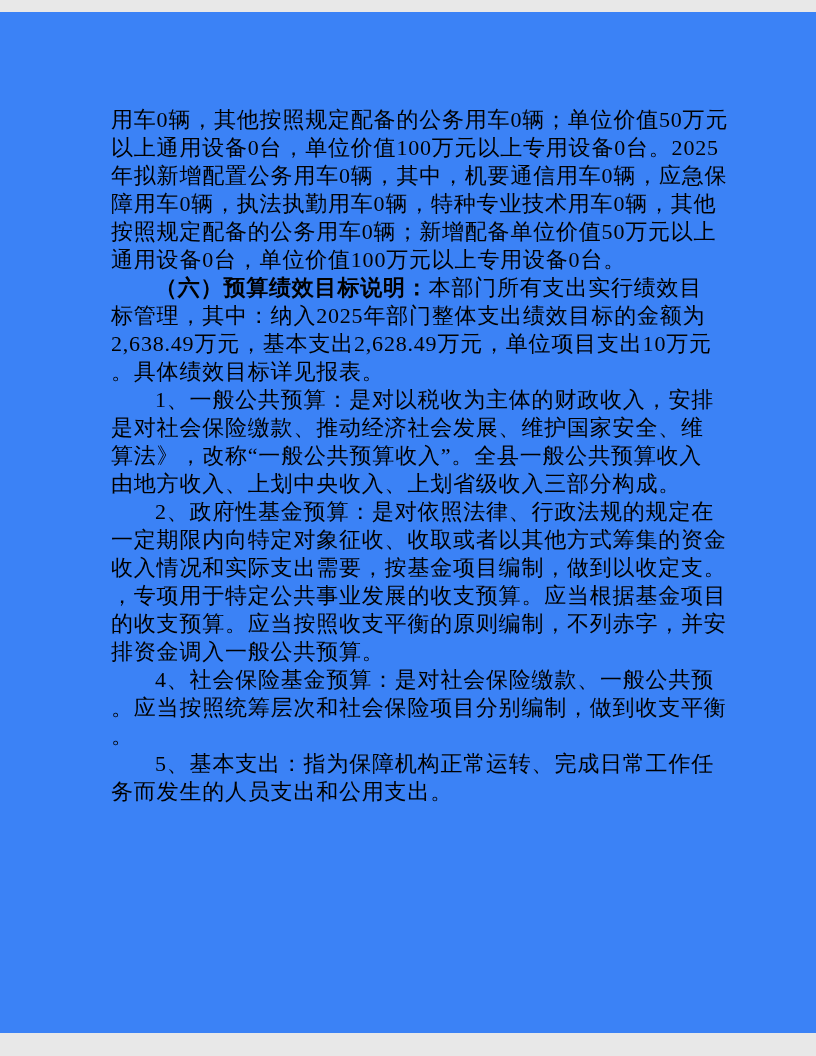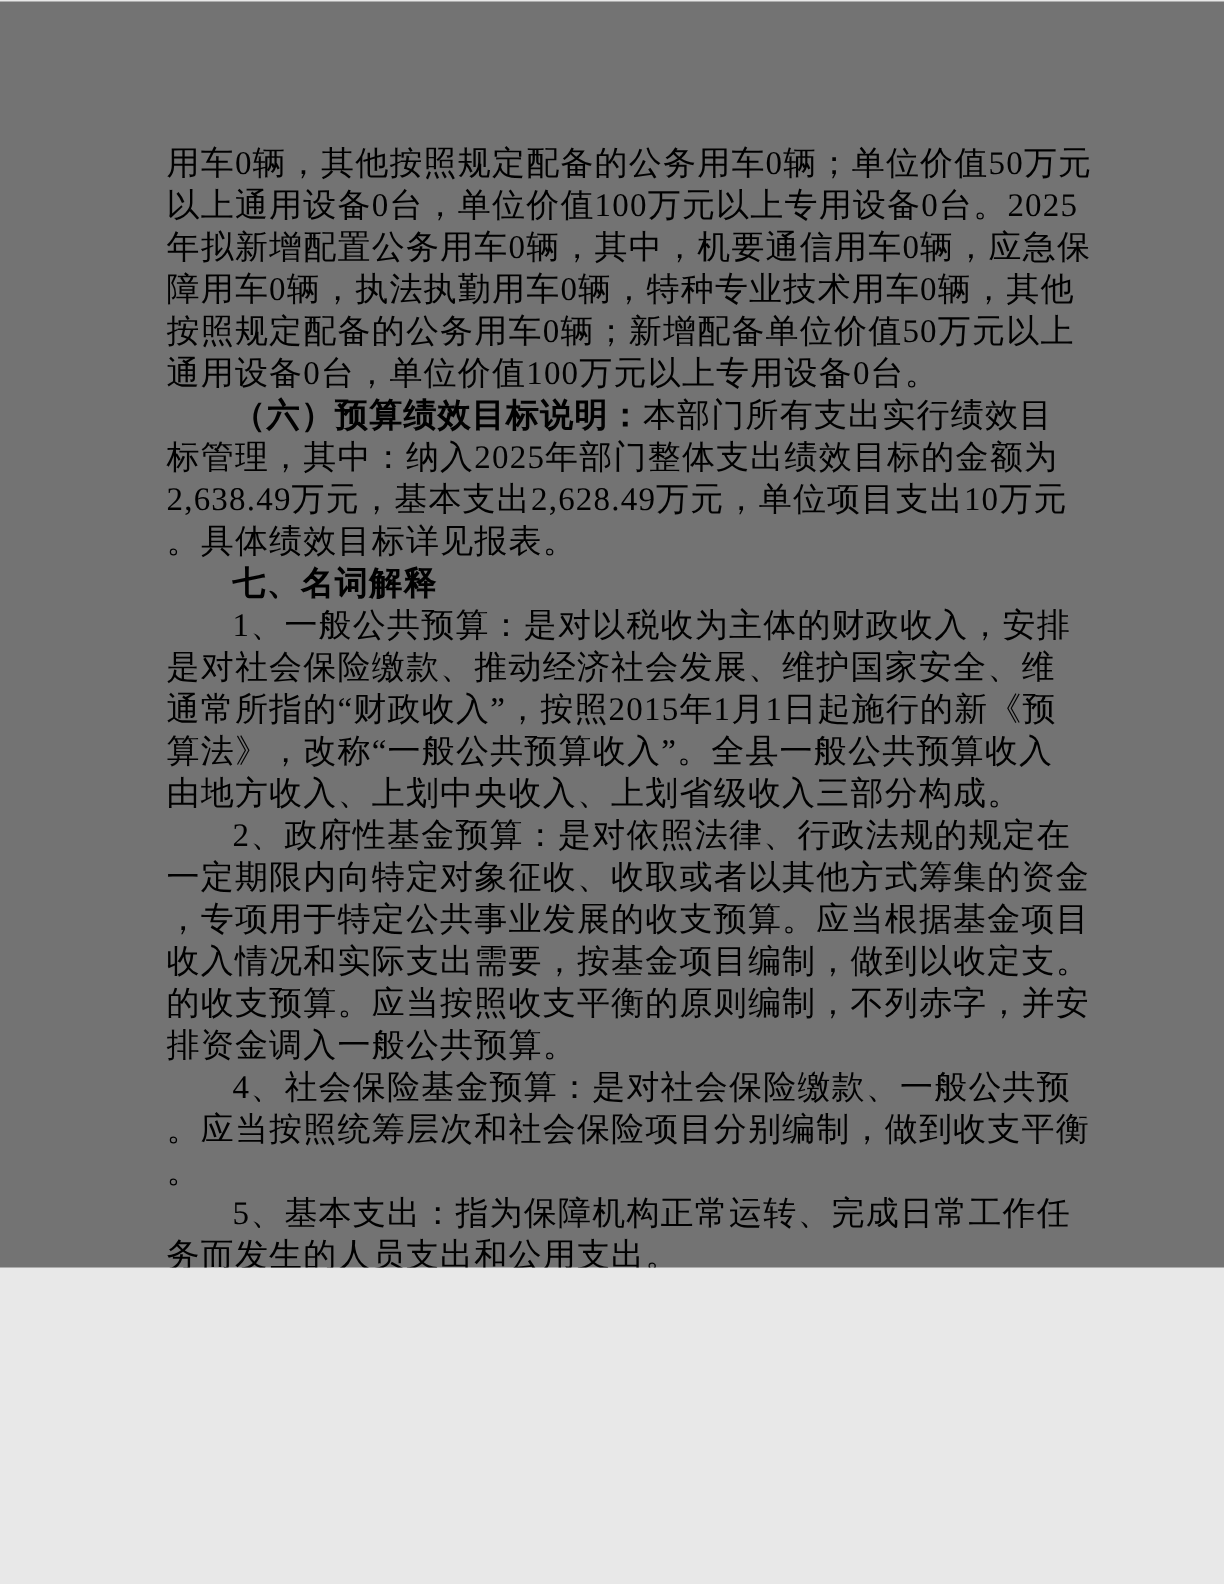--- a/index.html
+++ b/index.html
@@ -3,23 +3,23 @@
 <meta charset="utf-8">
 <style>
   html, body {
     margin: 0;
     padding: 0;
     background: #e8e8e8;
   }
   .page {
     position: relative;
     width: 816px;
-    height: 844px;
-    margin: 1px auto;
-    background: #737373;
+    height: 1021px;
+    margin: 12px auto;
+    background: #3b82f6;
     overflow: hidden;
   }
   .content {
     position: absolute;
     left: 111px;
     top: 94px;
     width: 602px;
   }
   .doc-line {
     font-family: "Liberation Serif", "DejaVu Serif", serif;
@@ -44,30 +44,28 @@
       <div class="doc-line"><span class="seg">用车0辆，其他按照规定配备的公务用车0辆；单位价值50万元</span></div>
       <div class="doc-line"><span class="seg">以上通用设备0台，单位价值100万元以上专用设备0台。2025</span></div>
       <div class="doc-line"><span class="seg">年拟新增配置公务用车0辆，其中，机要通信用车0辆，应急保</span></div>
       <div class="doc-line"><span class="seg">障用车0辆，执法执勤用车0辆，特种专业技术用车0辆，其他</span></div>
       <div class="doc-line"><span class="seg">按照规定配备的公务用车0辆；新增配备单位价值50万元以上</span></div>
       <div class="doc-line"><span class="seg">通用设备0台，单位价值100万元以上专用设备0台。</span></div>
       <div class="doc-line indent"><span class="seg bold">（六）预算绩效目标说明：</span><span class="seg">本部门所有支出实行绩效目</span></div>
       <div class="doc-line"><span class="seg">标管理，其中：纳入2025年部门整体支出绩效目标的金额为</span></div>
       <div class="doc-line"><span class="seg">2,638.49万元，基本支出2,628.49万元，单位项目支出10万元</span></div>
       <div class="doc-line"><span class="seg">。具体绩效目标详见报表。</span></div>
-      <div class="doc-line indent"><span class="seg bold">七、名词解释</span></div>
       <div class="doc-line indent"><span class="seg">1、一般公共预算：是对以税收为主体的财政收入，安排</span></div>
       <div class="doc-line"><span class="seg">是对社会保险缴款、推动经济社会发展、维护国家安全、维</span></div>
-      <div class="doc-line"><span class="seg">通常所指的“财政收入”，按照2015年1月1日起施行的新《预</span></div>
       <div class="doc-line"><span class="seg">算法》，改称“一般公共预算收入”。全县一般公共预算收入</span></div>
       <div class="doc-line"><span class="seg">由地方收入、上划中央收入、上划省级收入三部分构成。</span></div>
       <div class="doc-line indent"><span class="seg">2、政府性基金预算：是对依照法律、行政法规的规定在</span></div>
       <div class="doc-line"><span class="seg">一定期限内向特定对象征收、收取或者以其他方式筹集的资金</span></div>
+      <div class="doc-line"><span class="seg">收入情况和实际支出需要，按基金项目编制，做到以收定支。</span></div>
       <div class="doc-line"><span class="seg">，专项用于特定公共事业发展的收支预算。应当根据基金项目</span></div>
-      <div class="doc-line"><span class="seg">收入情况和实际支出需要，按基金项目编制，做到以收定支。</span></div>
       <div class="doc-line"><span class="seg">的收支预算。应当按照收支平衡的原则编制，不列赤字，并安</span></div>
       <div class="doc-line"><span class="seg">排资金调入一般公共预算。</span></div>
       <div class="doc-line indent"><span class="seg">4、社会保险基金预算：是对社会保险缴款、一般公共预</span></div>
       <div class="doc-line"><span class="seg">。应当按照统筹层次和社会保险项目分别编制，做到收支平衡</span></div>
       <div class="doc-line"><span class="seg">。</span></div>
       <div class="doc-line indent"><span class="seg">5、基本支出：指为保障机构正常运转、完成日常工作任</span></div>
       <div class="doc-line"><span class="seg">务而发生的人员支出和公用支出。</span></div>
     </div>
 </div>
 

